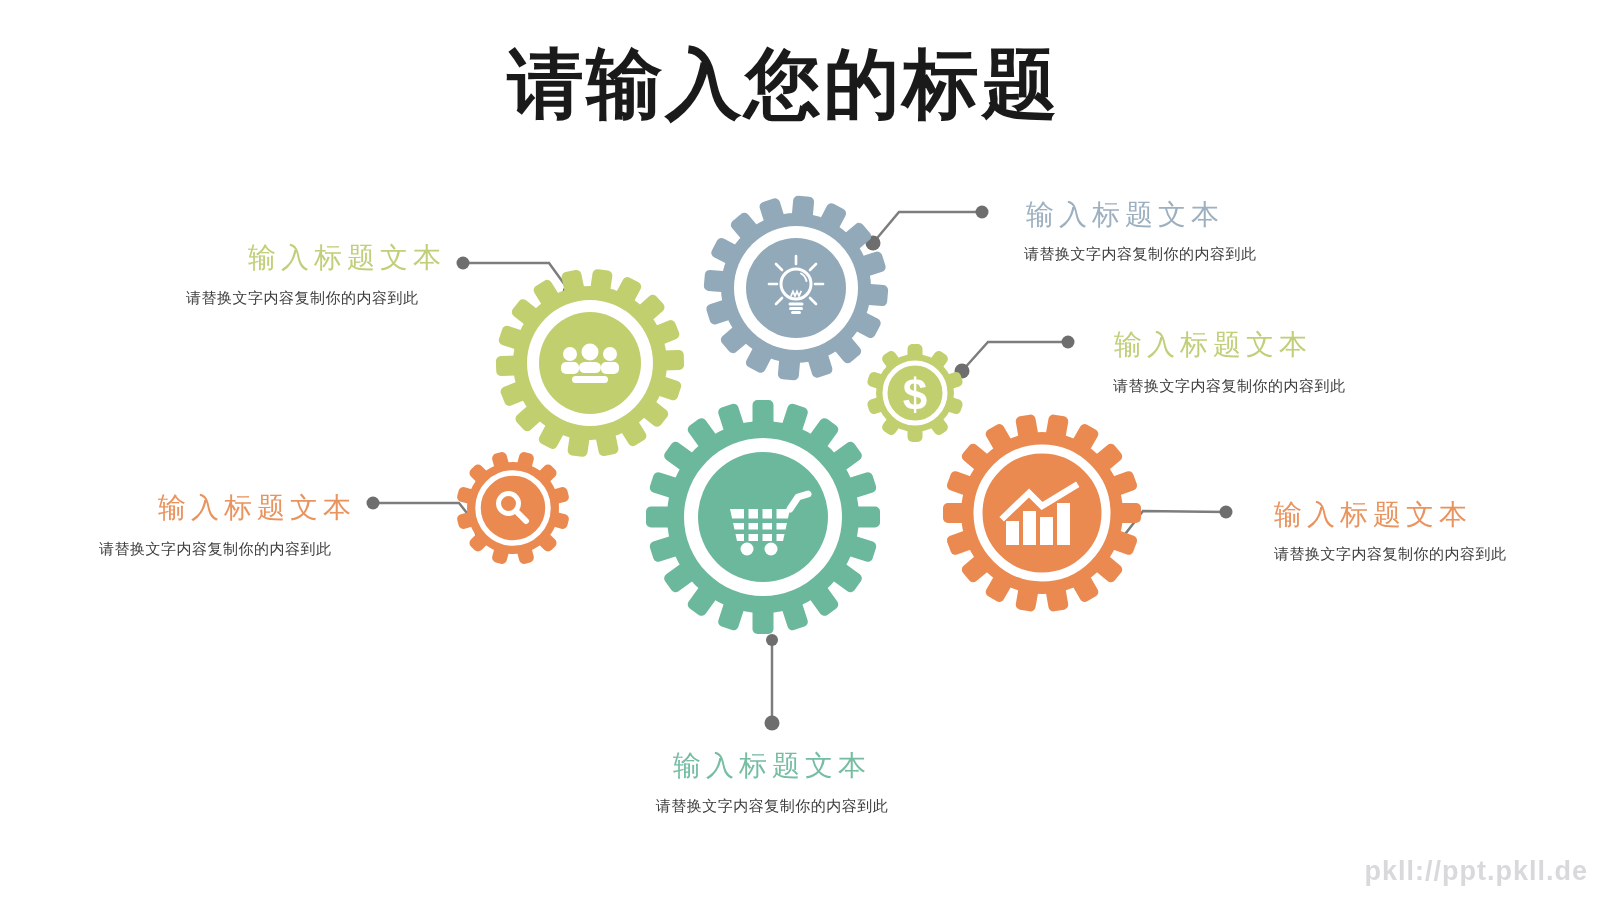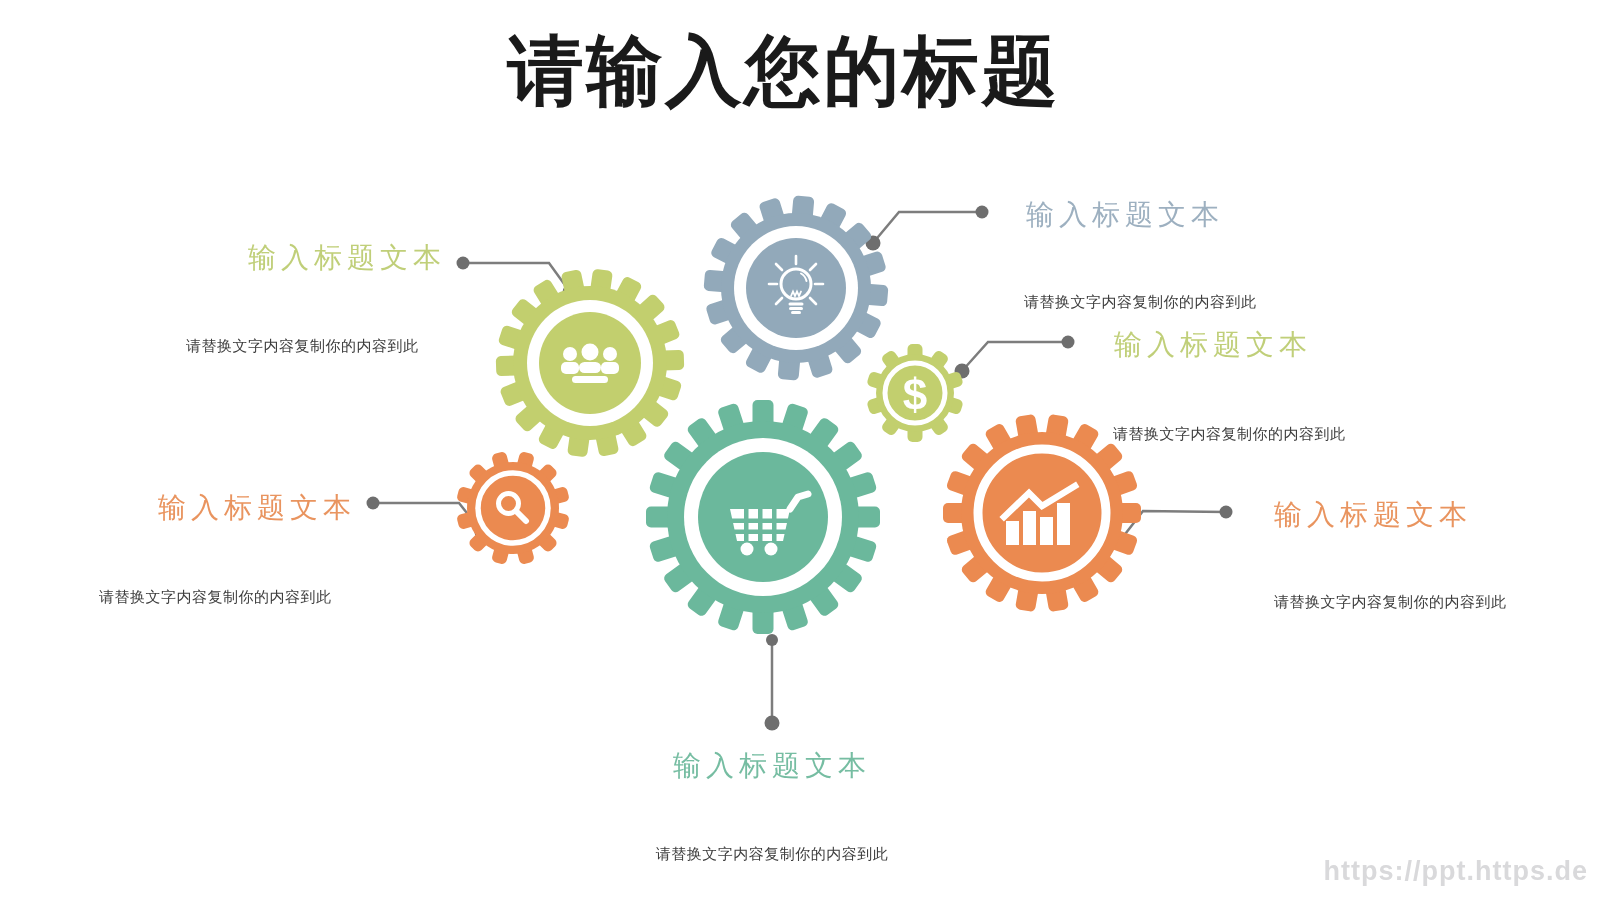--- a/index.html
+++ b/index.html
@@ -2,33 +2,33 @@
 <html><head>
 <meta charset="utf-8">
 <style>
   html,body{margin:0;padding:0;background:#888;}
   .slide{
     position:relative;width:1600px;height:900px;background:#ffffff;
     overflow:hidden;margin:0 auto;
     font-family:"Liberation Sans","DejaVu Sans",sans-serif;
   }
   .page-title{
-    position:absolute;left:0;right:32px;top:18px;margin:3px;
+    position:absolute;left:0;right:32px;top:18px;margin:16px;
     text-align:center;font-size:76px;font-weight:800;letter-spacing:3px;
     color:#1a1a1a;
   }
   .gear{position:absolute;}
   .connectors{position:absolute;left:0;top:0;pointer-events:none;}
   .connectors polyline{fill:none;stroke:#7d7d7d;stroke-width:2.5px;}
   .connectors circle{fill:#6e6e6e;}
   .callout-title{
     position:absolute;font-size:28px;letter-spacing:5px;white-space:nowrap;
   }
   .callout-desc{
-    position:absolute;font-size:15px;letter-spacing:0.5px;color:#3d3d3d;white-space:nowrap;margin-top:48px;
+    position:absolute;font-size:15px;letter-spacing:0.5px;color:#3d3d3d;white-space:nowrap;
   }
   .center{text-align:center;}
   .watermark{
     position:absolute;right:12px;top:856px;font-size:27px;letter-spacing:1px;
     color:#d9d9db;font-weight:bold;
   }
 </style>
 </head>
 <body>
 
@@ -273,14 +273,14 @@
 
   <div class="callout-title center" style="left: 137px; top: 489px; width: 240px; color: rgb(233, 148, 95);">输入标题文本</div>
   <div class="callout-desc" style="left:99px;top:540px">请替换文字内容复制你的内容到此</div>
 
   <div class="callout-title" style="left: 1274px; top: 496px; color: rgb(233, 148, 95);">输入标题文本</div>
   <div class="callout-desc" style="left:1274px;top:545px">请替换文字内容复制你的内容到此</div>
 
   <div class="callout-title center" style="left: 652px; top: 747px; width: 240px; color: rgb(118, 189, 162);">输入标题文本</div>
   <div class="callout-desc center" style="left:632px;top:797px;width:280px">请替换文字内容复制你的内容到此</div>
 
-  <div class="watermark">https://ppt.https.de</div>
+  <div class="watermark">pkll://ppt.pkll.de</div>
 </div>
 
 </body></html>

